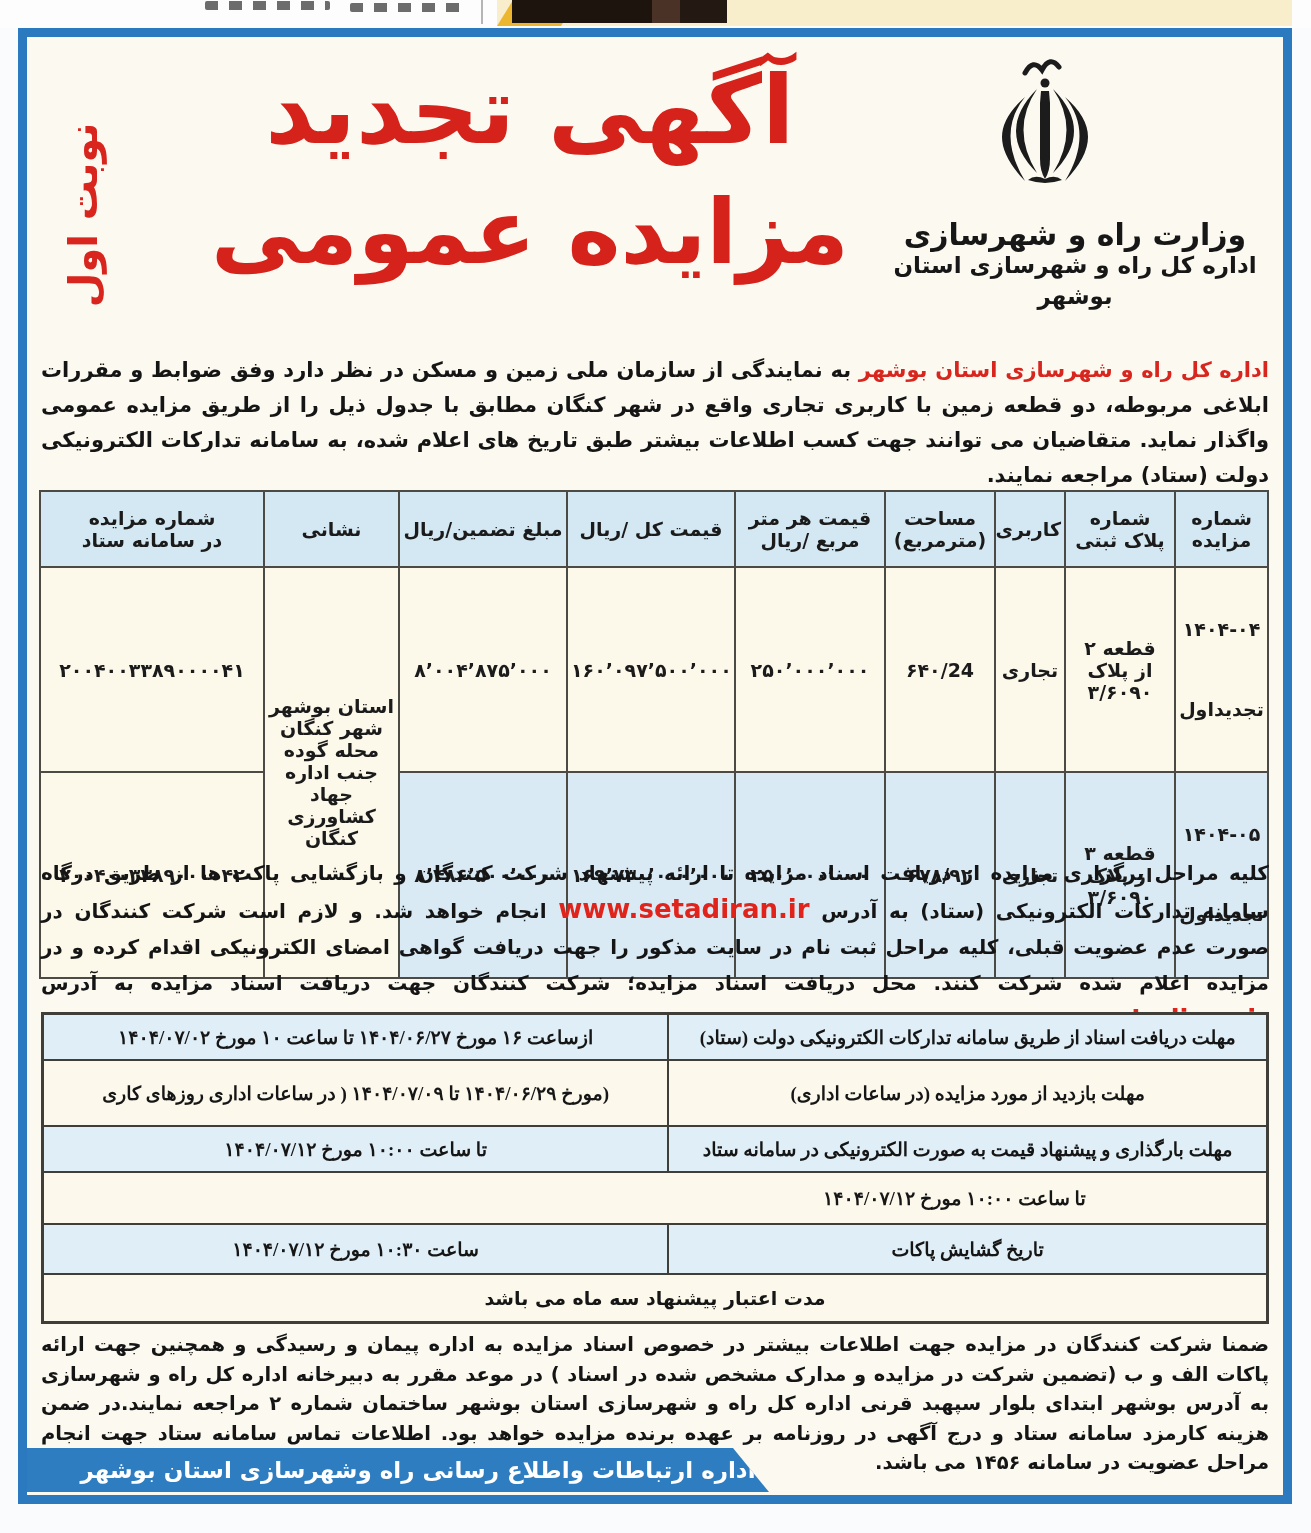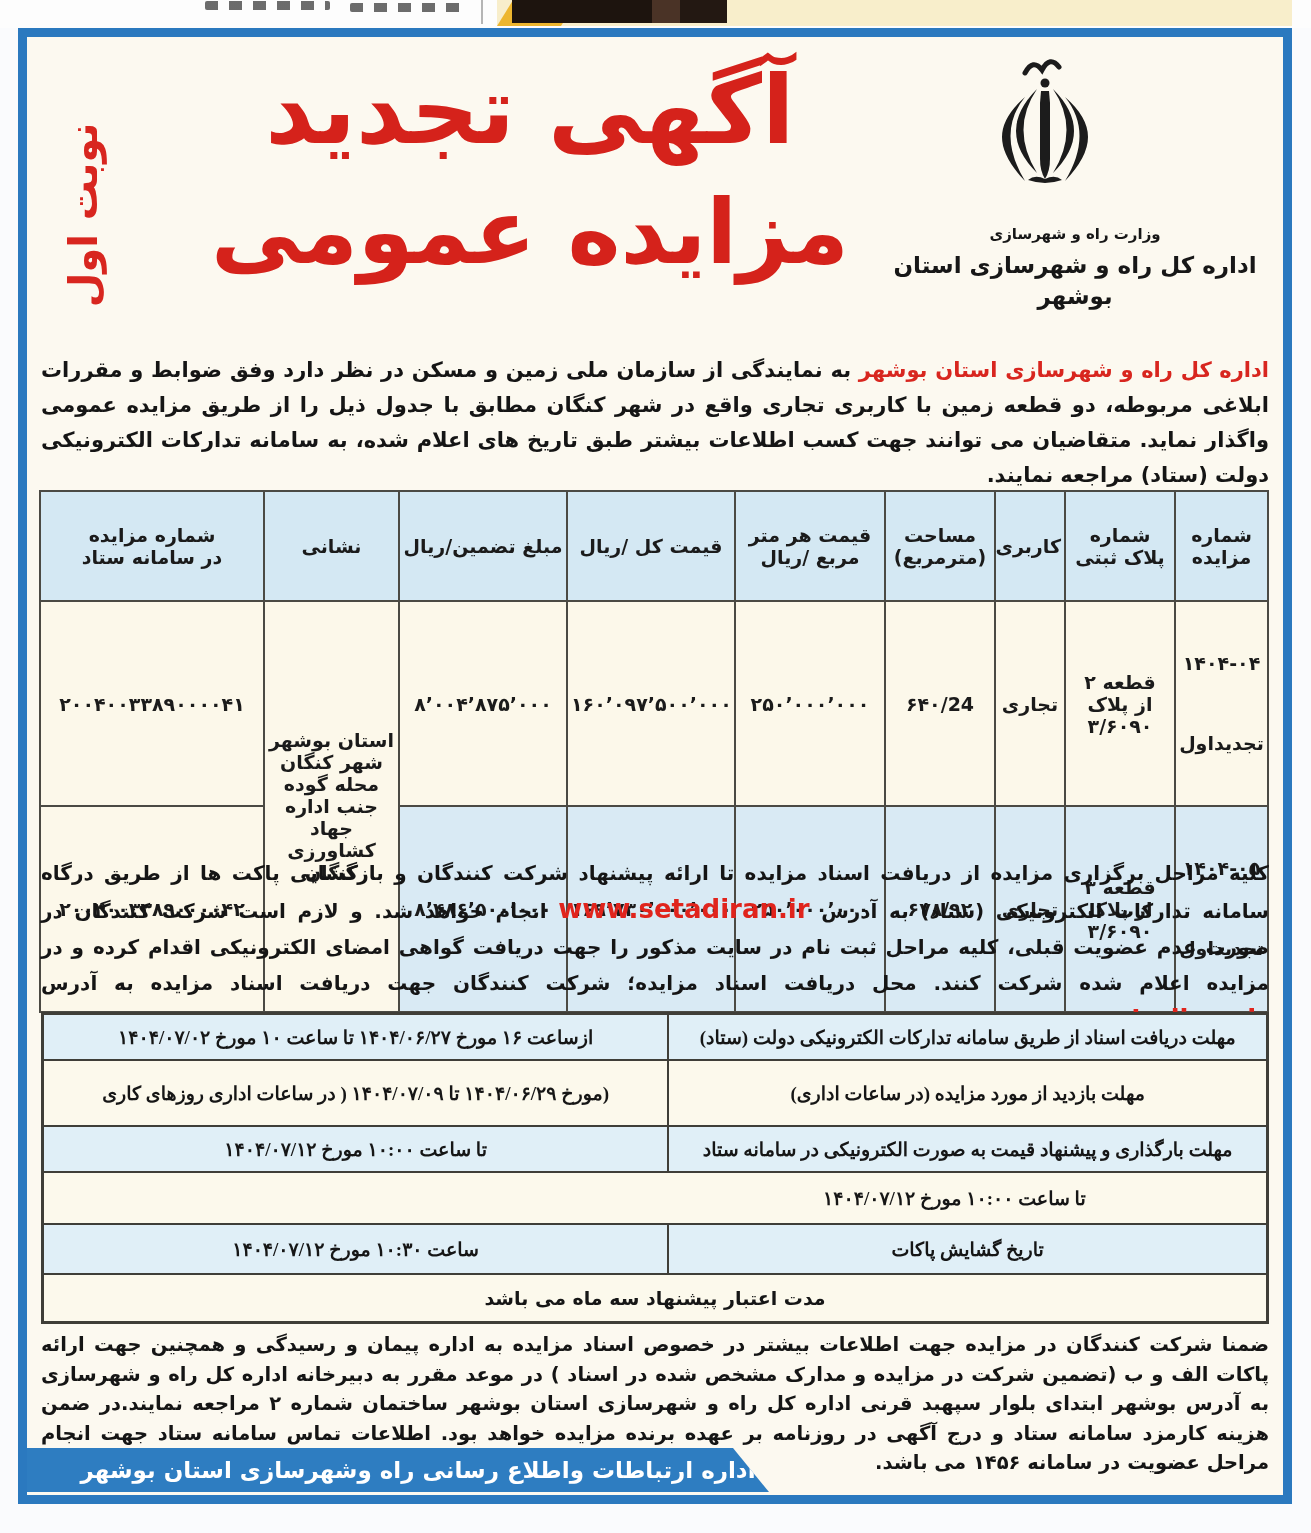--- a/index.html
+++ b/index.html
@@ -37,40 +37,40 @@
     letter-spacing:2px;
   }
   .title-block { position:absolute; left:163px; top:12px; width:680px; text-align:center;
                  color:#d5221b; font-weight:bold; line-height:1.3; }
   .title-l1 { font-size:95px; }
   .title-l2 { font-size:90px; }
 
   .emblem { position:absolute; left:958px; top:14px; width:120px; height:160px; }
   .ministry { position:absolute; left:848px; top:182px; width:400px; text-align:center;
               color:#171717; font-weight:bold; line-height:31px; }
-  .ministry .m1 { font-size:15px; }
+  .ministry .m1 { font-size:30px; }
   .ministry .m2 { font-size:23px; }
 
   .para { position:absolute; right:14px; width:1228px; color:#151515; font-weight:bold;
           text-align:justify; }
   .intro   { top:272px; font-size:21px; line-height:35px;margin-top:44px; }
   .lead    { color:#d8261f; }
   .process { top:818px; font-size:20px; line-height:36px; }
   .url { color:#e0241c; font-weight:bold; font-size:26px; direction:ltr; unicode-bidi:isolate; }
   .closing { top:1293px; font-size:19.5px; line-height:29.5px; }
 
   
   table.auction { position:absolute; right:14px; top:453px; width:1228px;
                   border-collapse:collapse; table-layout:fixed; direction:rtl;
                   font-weight:bold; color:#1b1b1b; }
   table.auction th, table.auction td {
     border:2px solid #4b4a44; text-align:center; vertical-align:middle;
     font-size:19px; padding:2px 3px; white-space:pre-line; font-weight:bold;
   }
-  table.auction th { background:#d4e8f3; height:110px; }
+  table.auction th { background:#d4e8f3; height:76px; }
   table.auction td { height:132px; background:#fcf8ea; }
   tr.r2 td { background:#d9eaf4; }
   td.cream { background:#fcf8ea !important; }
   .ltr { direction:ltr; unicode-bidi:isolate; }
   .stack2 { line-height:2.1; }
 
   
   .schedule { position:absolute; right:14px; top:975px; width:1228px;
               border:3px solid #3f3e38; font-weight:bold; color:#161616; }
   .sch-row { display:flex; direction:rtl; border-bottom:2px solid #3f3e38; }

